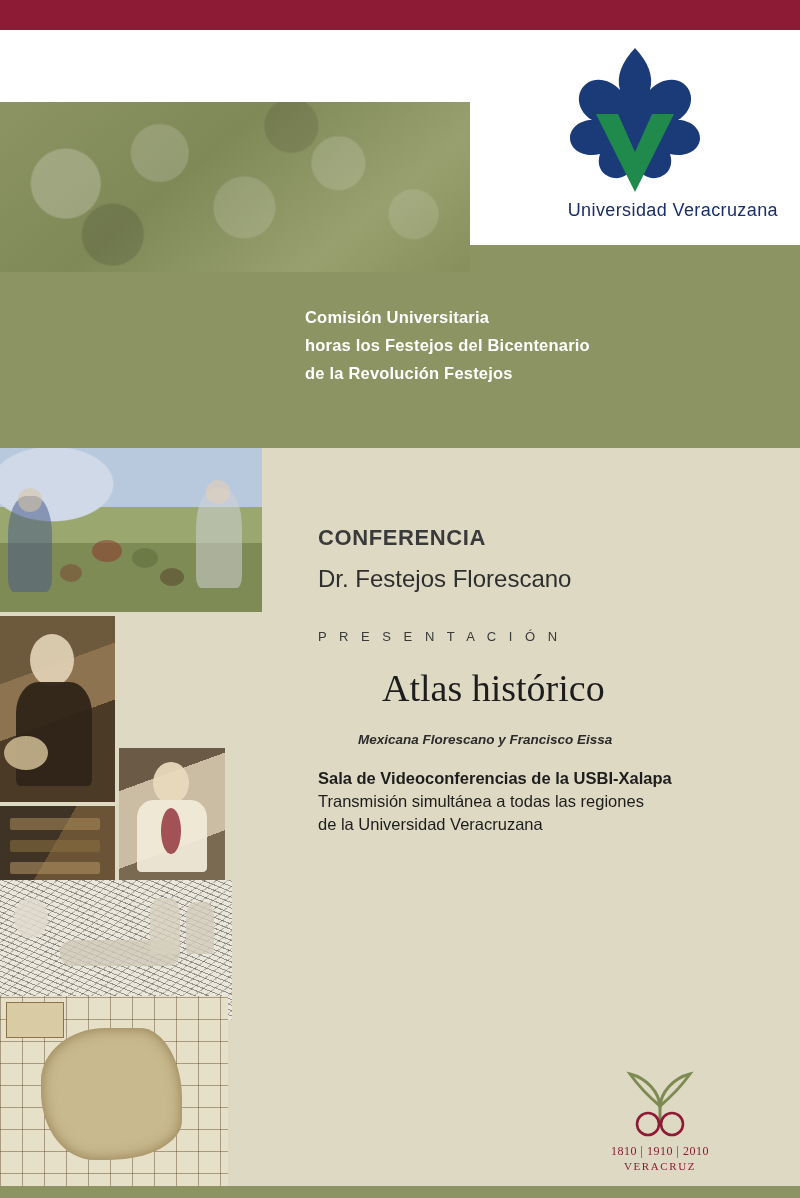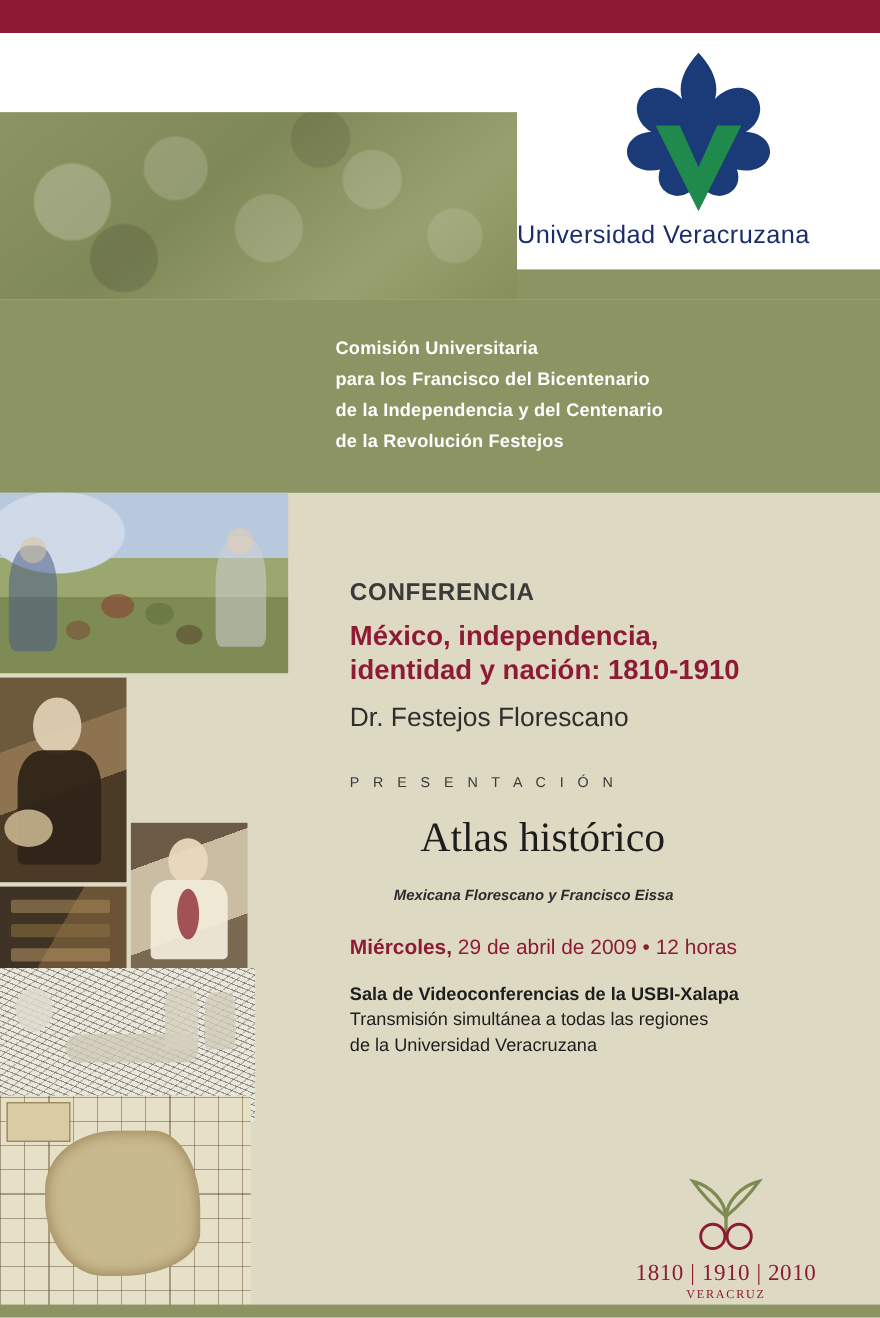--- a/index.html
+++ b/index.html
@@ -81,22 +81,22 @@
   
   .uv-logo {
     position: absolute;
     left: 470px; top: 40px;
     width: 330px; height: 160px;
   }
   .uv-wordmark {
     position: absolute;
     left: 470px; top: 200px;
     width: 308px;
-    text-align: left;
-    font-size: 23px;
+    text-align: right;
+    font-size: 18px;
     color: #1a2d6b;
     letter-spacing: 0.4px;
   }
 
   
   .commission {
     position: absolute;
     left: 305px; top: 303px;
     width: 460px;
     color: #ffffff;
@@ -242,21 +242,21 @@
 
   
   .emblem {
     position: absolute;
     left: 560px; top: 1062px;
     width: 200px; height: 112px;
     text-align: center;
   }
   .emblem-years {
     font-family: "Liberation Serif", serif;
-    font-size: 21px;
+    font-size: 12px;
     color: #8e1b35;
     letter-spacing: 0.5px;
   }
   .emblem-place {
     font-family: "Liberation Serif", serif;
     font-size: 11px;
     color: #8e1b35;
     letter-spacing: 1.6px;
     margin-top: 1px;
   }
@@ -293,22 +293,21 @@
       </g>
       <g fill="#1f8a4c">
         <path d="M126 74 L165 152 L204 74 L182 74 L165 112 L148 74 Z"></path>
       </g>
     </svg>
   </div>
   <div class="uv-wordmark">Universidad Veracruzana</div>
 
   <div class="commission">
     <span class="l">Comisión Universitaria</span>
-    <span class="l">para los Francisco del Bicentenario</span>
-    <span class="l">de la Independencia y del Centenario</span>
+    <span class="l">horas los Festejos del Bicentenario</span>
     <span class="l">de la Revolución Festejos</span>
   </div>
 
   <div class="left-col">
 
     <div class="img-tile tile1">
       <div class="blob" style="left:8px; top:48px; width:44px; height:96px; background:#4a5d86; border-radius:40% 40% 14% 14%;"></div>
       <div class="blob" style="left:18px; top:40px; width:24px; height:24px; background:#d8c4a4;"></div>
       <div class="blob" style="left:196px; top:40px; width:46px; height:100px; background:#cfcfd6; border-radius:40% 40% 12% 12%;"></div>
       <div class="blob" style="left:206px; top:32px; width:24px; height:24px; background:#e6d0b2;"></div>
@@ -348,37 +347,29 @@
     <div class="img-tile tile6">
       <div class="mapgrid"></div>
       <div class="mapland"></div>
       <div class="mapcart"></div>
     </div>
 
   </div>
 
   <div class="content">
     <div class="conf-label">CONFERENCIA</div>
-    <div class="conf-title">
-      <div>México, independencia,</div>
-      <div>identidad y nación: 1810-1910</div>
-    </div>
     <div class="conf-speaker">Dr. Festejos Florescano</div>
 
     <div class="pres-label">P R E S E N T A C I Ó N</div>
 
     <div class="book-title">
       <div>Atlas histórico</div>
     </div>
     <div class="book-authors">Mexicana Florescano y Francisco Eissa</div>
 
-    <div class="date-line">
-      <b>Miércoles,</b>
-      <span>29 de abril de 2009 • 12 horas</span>
-    </div>
 
     <div class="venue">
       <div>Sala de Videoconferencias de la USBI-Xalapa</div>
       <div class="sub">Transmisión simultánea a todas las regiones</div>
       <div class="sub">de la Universidad Veracruzana</div>
     </div>
   </div>
 
   <div class="emblem">
     <svg viewBox="0 0 200 78" width="200" height="78">

